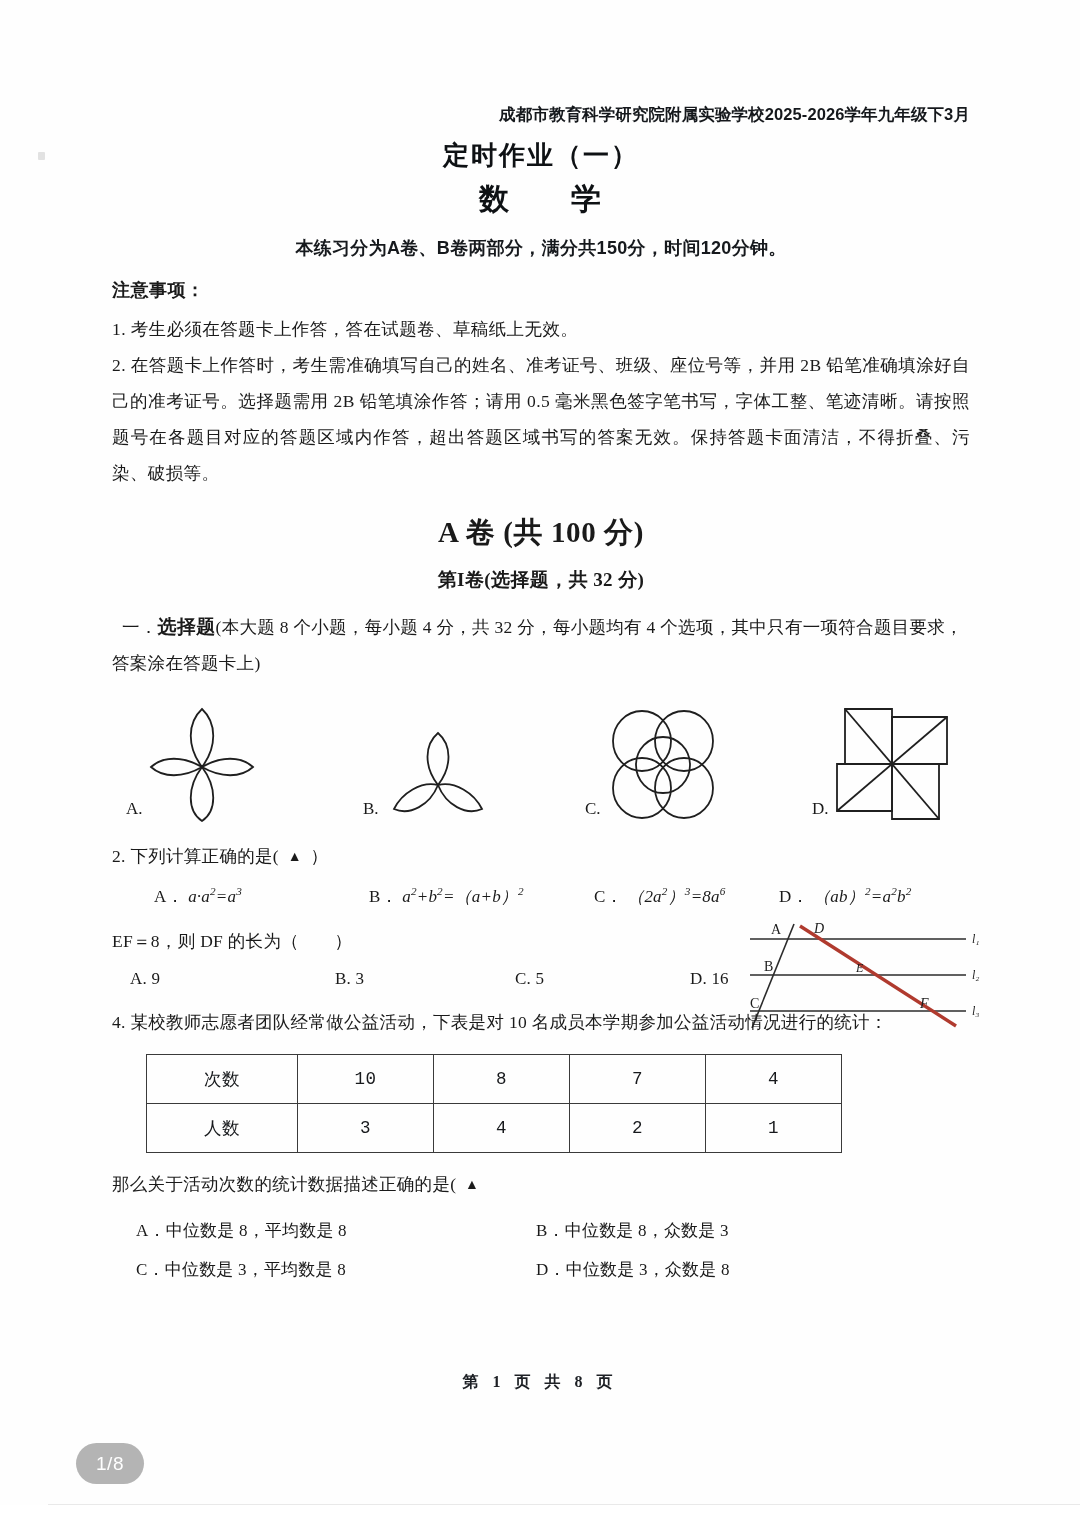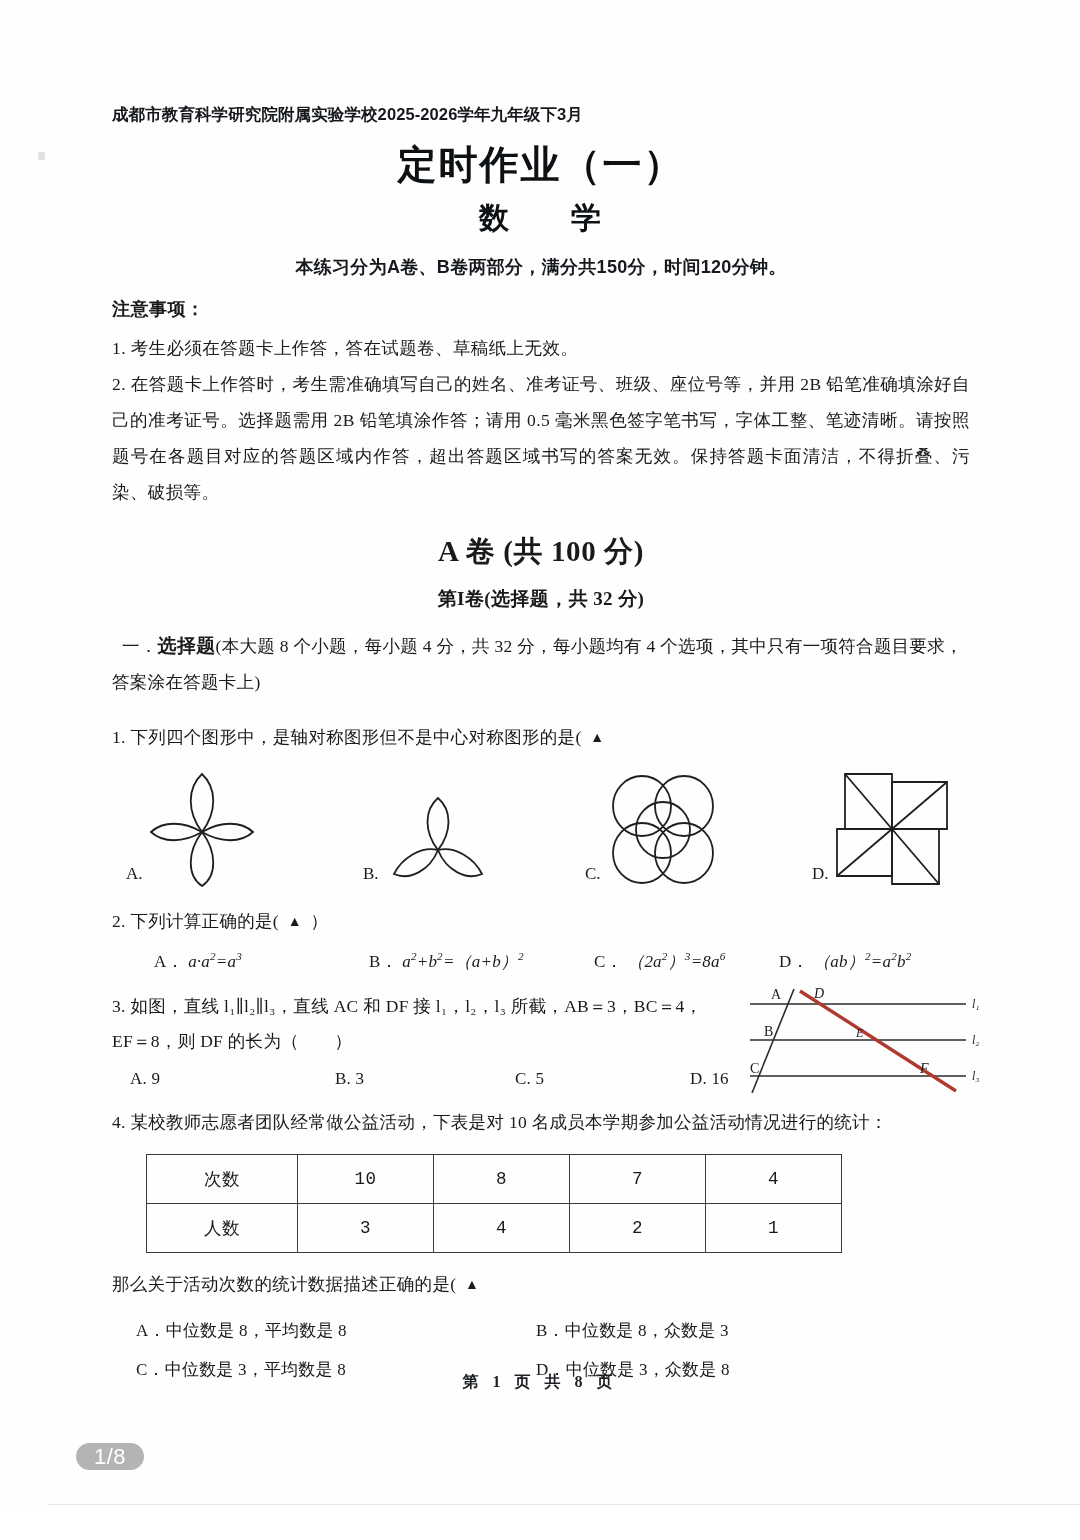--- a/index.html
+++ b/index.html
@@ -38,31 +38,31 @@
     position: absolute;
     left: 38px; top: 152px;
     width: 7px; height: 8px;
     background: #d8d8d8;
     opacity: .75;
     border-radius: 1px;
   }
 
   
   .school-line {
-    text-align: left;
+    text-align: right;
     font-family: "Liberation Sans", "DejaVu Sans", sans-serif;
     font-weight: 700;
     font-size: 16.5px;
     letter-spacing: .1px;
     color: #15181c;
     margin: 0 0 12px 0;
   }
   .doc-title {
     text-align: center;
-    font-size: 39px;
+    font-size: 26px;
     font-weight: 700;
     letter-spacing: 2px;
     color: #0e1114;
     margin: 2px 0 6px 0;
     font-family: "DejaVu Serif", "Liberation Serif", serif;
   }
   .doc-subject {
     text-align: center;
     font-size: 30px;
     font-weight: 700;
@@ -229,26 +229,26 @@
     letter-spacing: 5px;
     color: #1d2025;
   }
 
   
   .page-badge {
     position: absolute;
     left: 76px;
     top: 1443px;
     width: 68px;
-    height: 27px;
+    height: 41px;
     border-radius: 21px;
     background: #b4b4b4;
     color: #ffffff;
     font-family: "Liberation Sans", "DejaVu Sans", sans-serif;
-    font-size: 22px;
+    font-size: 19px;
     display: flex;
     align-items: center;
     justify-content: center;
     letter-spacing: .5px;
   }
   .bottom-divider {
     position: absolute;
     left: 48px;
     top: 1504px;
     width: 1032px;
@@ -275,25 +275,20 @@
     <p class="notice-item">2. 在答题卡上作答时，考生需准确填写自己的姓名、准考证号、班级、座位号等，并用 2B 铅笔准确填涂好自己的准考证号。选择题需用 2B 铅笔填涂作答；请用 0.5 毫米黑色签字笔书写，字体工整、笔迹清晰。请按照题号在各题目对应的答题区域内作答，超出答题区域书写的答案无效。保持答题卡面清洁，不得折叠、污染、破损等。</p>
 
     <div class="section-a">A 卷 (共 100 分)</div>
     <div class="section-part1">第I卷(选择题，共 32 分)</div>
 
     <p class="big-q-head">
       <span>一．</span><span class="bold">选择题</span><span>(本大题 8 个小题，每小题 4 分，共 32 分，每小题均有 4 个选项，其中只有一项符合题目要求，答案涂在答题卡上)</span>
     </p>
 
     <div class="q">
-      <p class="q-text">
-        <span>1.</span>
-        <span>下列四个图形中，是轴对称图形但不是中心对称图形的是(</span>
-        <span class="blank-tri">▲</span>
-      </p>
 
       <div class="fig-strip">
 
         <div class="fig-cell fig-a">
           <span class="lbl">A.</span>
           <svg width="110" height="118" viewBox="0 0 110 118">
             <g fill="none" stroke="#1f1f1f" stroke-width="1.8">
               <path d="M55 62 C 40 42, 40 18, 55 4 C 70 18, 70 42, 55 62 Z"></path>
               <path d="M55 62 C 70 82, 70 106, 55 116 C 40 106, 40 82, 55 62 Z"></path>
               <path d="M55 62 C 36 51, 16 51, 4 62 C 16 73, 36 73, 55 62 Z"></path>
@@ -352,24 +347,20 @@
       </p>
       <div class="opt-row q2-opts">
         <span class="opt"><span>A．</span> <span class="ital">a·a<sup>2</sup>=a<sup>3</sup></span></span>
         <span class="opt"><span>B．</span> <span class="ital">a<sup>2</sup>+b<sup>2</sup>=（a+b）<sup>2</sup></span></span>
         <span class="opt"><span>C．</span> <span class="ital">（2a<sup>2</sup>）<sup>3</sup>=8a<sup>6</sup></span></span>
         <span class="opt"><span>D．</span> <span class="ital">（ab）<sup>2</sup>=a<sup>2</sup>b<sup>2</sup></span></span>
       </div>
     </div>
 
     <div class="q q3-wrap">
-      <p class="q-text" style="width:640px">
-        <span>3.</span>
-        <span>如图，直线 l₁∥l₂∥l₃，直线 AC 和 DF 接 l₁，l₂，l₃ 所截，AB＝3，BC＝4，</span>
-      </p>
       <p class="q-text" style="width:640px">
         <span>EF＝8，则 DF 的长为（　　）</span>
       </p>
 
       <svg class="q3-fig" width="248" height="112" viewBox="0 0 248 112">
         <g stroke="#2b2b2b" stroke-width="1.6" fill="none">
           <line x1="6" y1="21" x2="222" y2="21"></line>
           <line x1="6" y1="57" x2="222" y2="57"></line>
           <line x1="6" y1="93" x2="222" y2="93"></line>
           <line x1="50" y1="6" x2="8" y2="110"></line>

